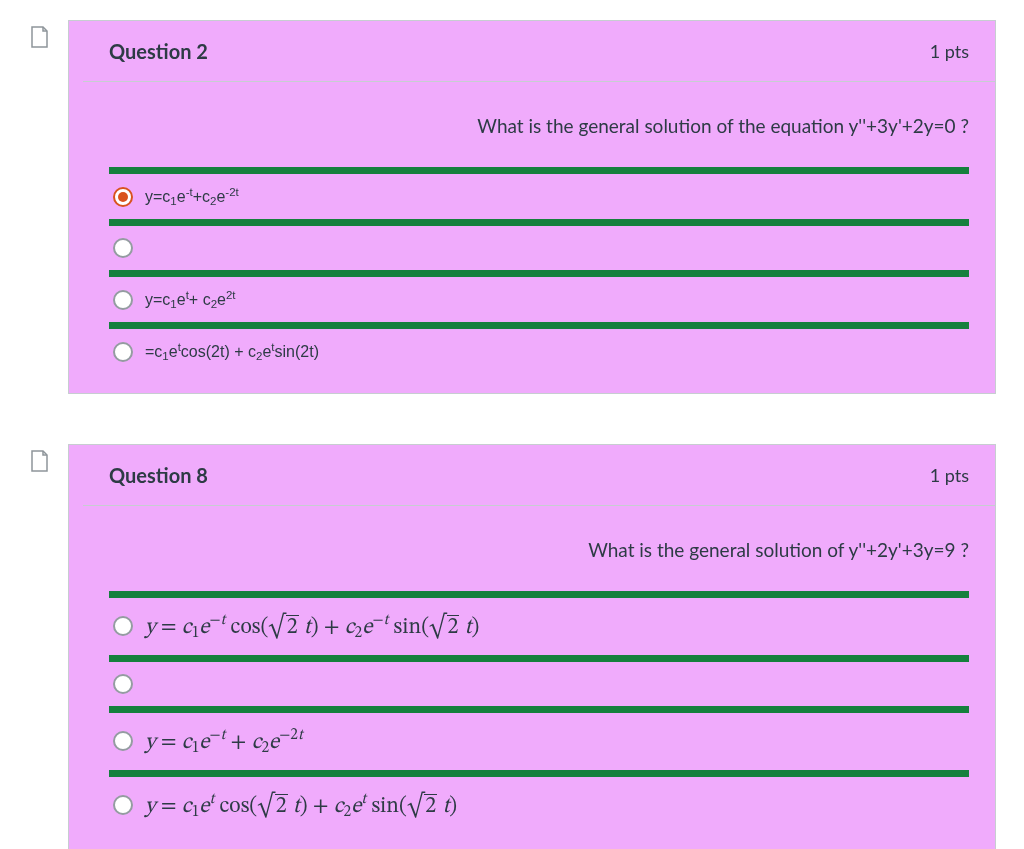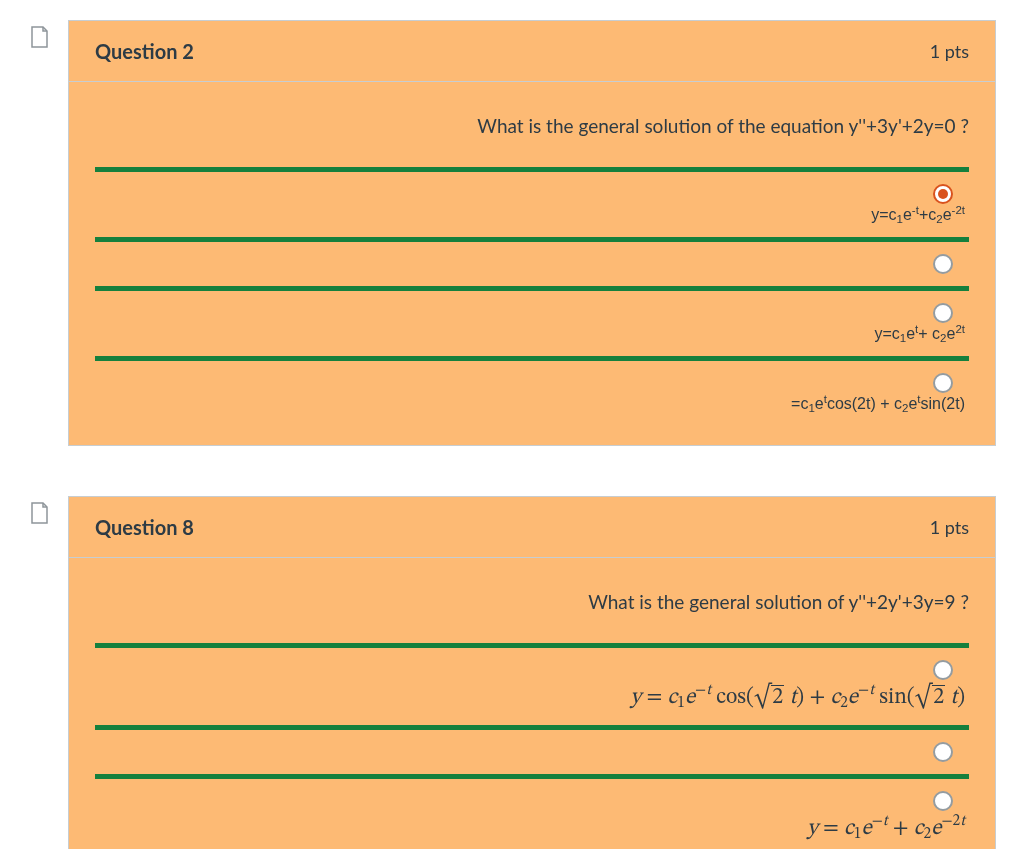--- a/index.html
+++ b/index.html
@@ -12,21 +12,22 @@
   }
   .page {
     width: 1024px;
     min-height: 849px;
     position: relative;
     padding-top: 20px;
   }
   .question-block {
     border: 1px solid #c7cdd1;
     margin: 0 28px 50px 68px;
-    background: #fdba74;
+    background: #f0abfc;
+    padding-left: 14px;
   }
   .status-icon {
     position: absolute;
     left: 30px;
     margin-top: 6px;
     width: 18px;
     height: 22px;
   }
   .status-icon svg { display: block; }
   .q-header {
@@ -48,26 +49,25 @@
     padding: 22px 26px 18px 26px;
   }
   .prompt {
     font-size: 19px;
     margin: 10px 0 30px 0;
     color: #2d3b45;
     text-align: right;
   }
   .option-row {
     display: flex;
-    align-items: flex-end;
-    border-top: 5px solid #15803d;
+    align-items: center;
+    border-top: 7px solid #15803d;
     padding: 12px 4px 12px 4px;
     font-size: 16px;
     color: #2d3b45;
-    flex-direction: column;
   }
   .radio {
     width: 16px;
     height: 16px;
     border: 2px solid #949ca1;
     border-radius: 50%;
     margin-right: 12px;
     flex: 0 0 auto;
     position: relative;
     background: #fff;
@@ -158,16 +158,17 @@
         </label>
         <label class="option-row">
           <span class="radio"></span>
         </label>
         <label class="option-row">
           <span class="radio"></span>
           <span class="opt-label"><span class="math"><i>y</i> = <i>c</i><sub>1</sub><i>e</i><sup>−<i>t</i></sup> + <i>c</i><sub>2</sub><i>e</i><sup>−2<i>t</i></sup></span></span>
         </label>
         <label class="option-row">
           <span class="radio"></span>
+          <span class="opt-label"><span class="math"><i>y</i> = <i>c</i><sub>1</sub><i>e</i><sup><i>t</i></sup> cos(<span class="sqrt"><span>2</span></span> <i>t</i>) + <i>c</i><sub>2</sub><i>e</i><sup><i>t</i></sup> sin(<span class="sqrt"><span>2</span></span> <i>t</i>)</span></span>
         </label>
       </div>
     </div>
   </div>
 
 </body></html>

